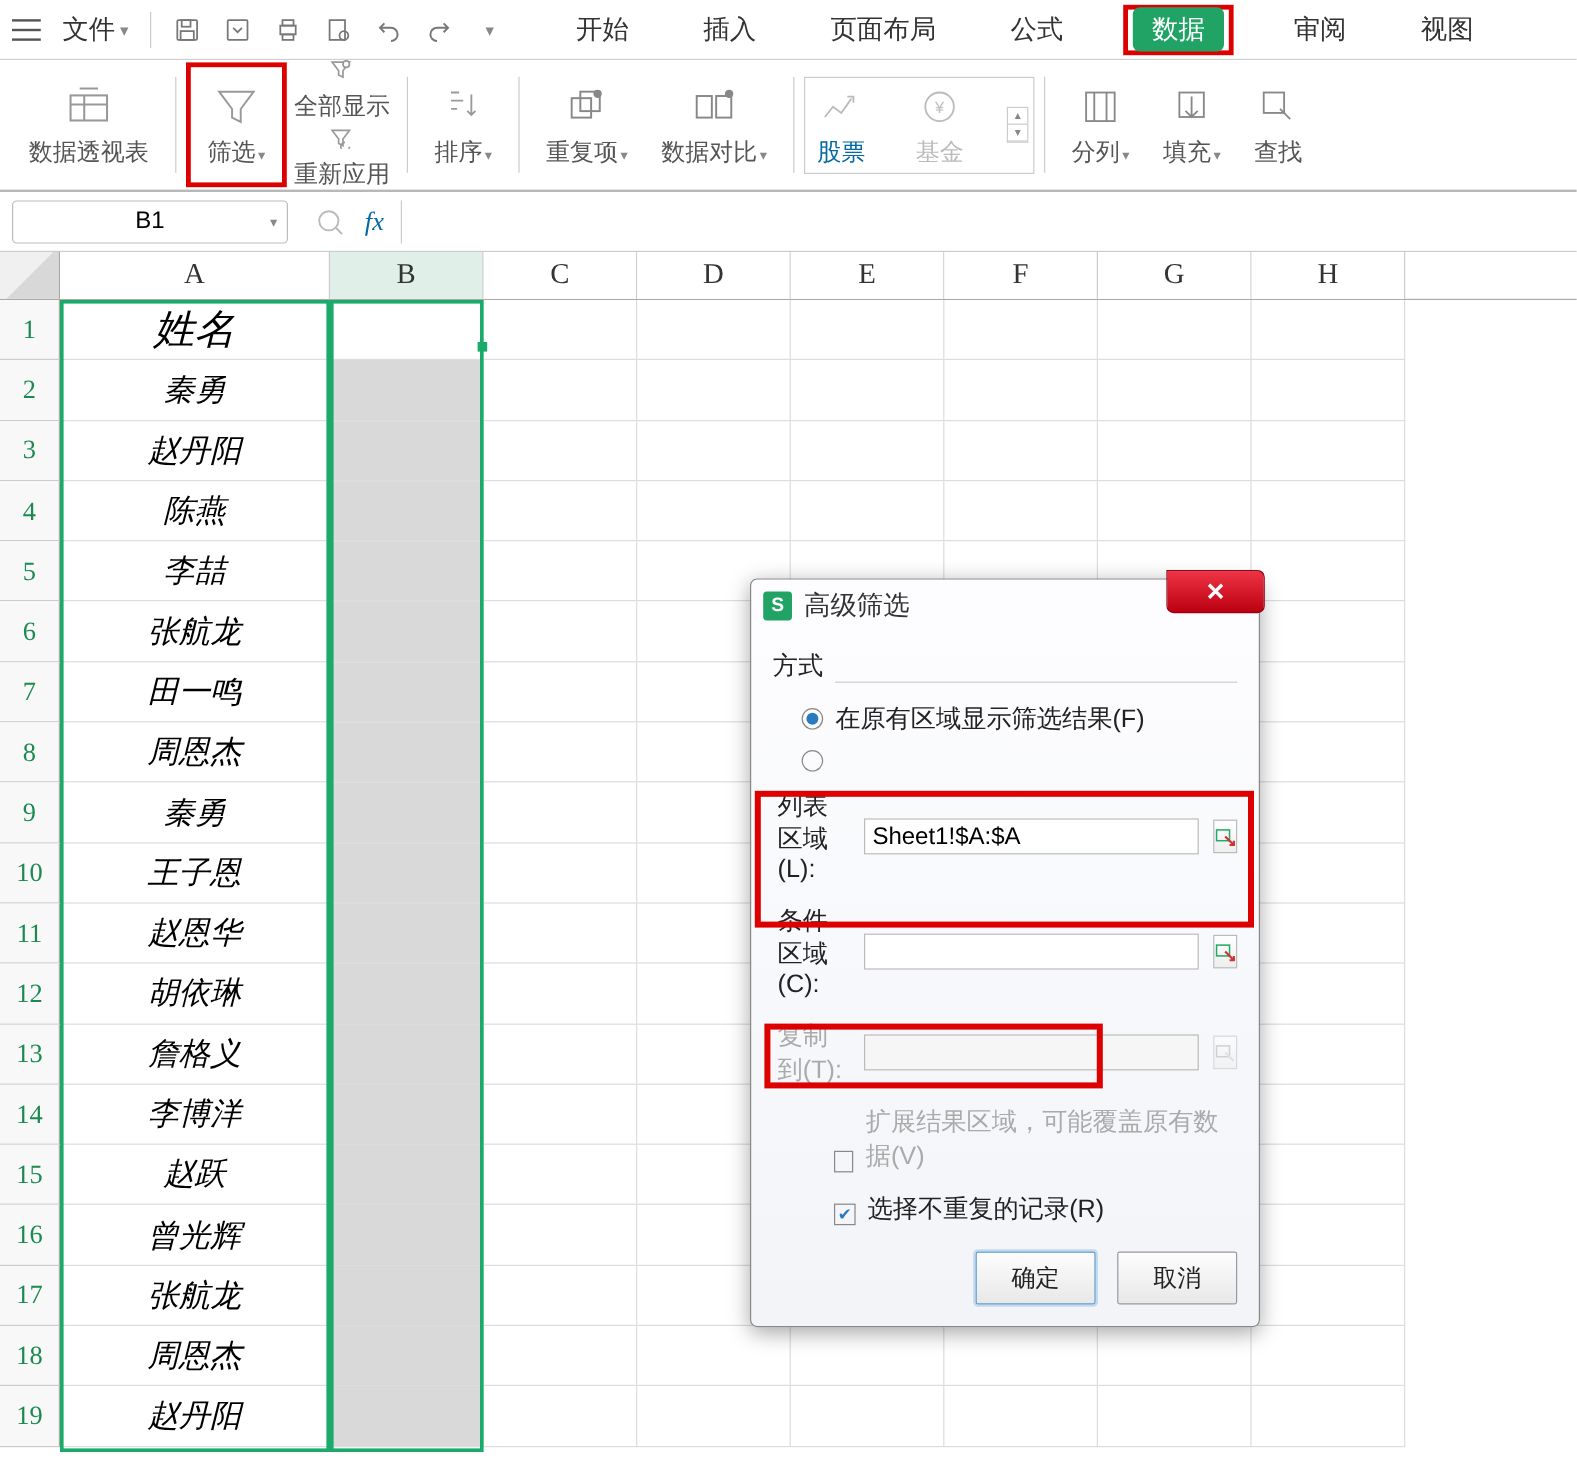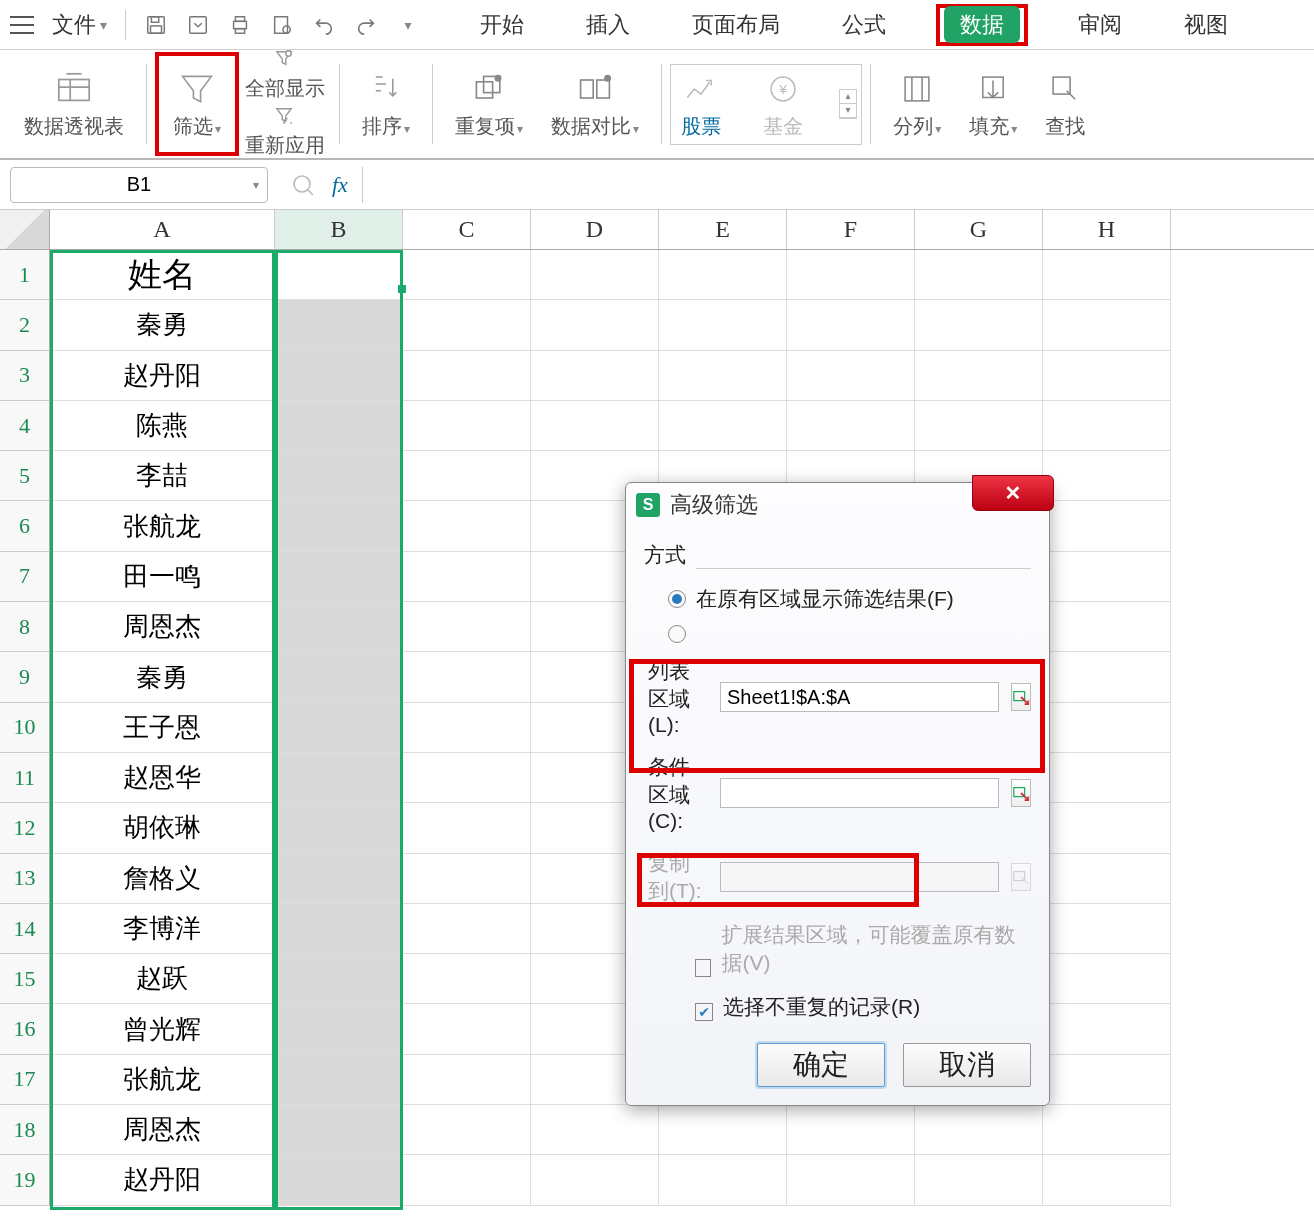--- a/index.html
+++ b/index.html
@@ -28,21 +28,21 @@
   .ribbon-col-item { display:flex; align-items:center; gap:6px; white-space:nowrap;flex-direction:column;}
   .ribbon-col-item .sico { width:20px; height:20px; }
   .filter-highlight { border:4px solid #d00; height:104px;}
   .drop-caret { font-size:12px; color:#888; margin-left:2px;}
   .spinner { display:flex; flex-direction:column; border:1px solid #ccc; width:18px;}
   .spinner div { height:14px; text-align:center; font-size:10px; color:#888; border-bottom:1px solid #ccc;}
   .stock-fund-box { border:1px solid #ccc; display:flex; align-items:center; padding:4px;}
 
   
   .formula-row { height:50px; display:flex; align-items:center; padding:8px 10px; gap:20px; border-bottom:1px solid #ccc;}
-  .namebox { width:258px; height:36px; border:1px solid #bbb; border-radius:4px; display:flex; align-items:center; justify-content:center; font-size:20px; font-family:monospace; position:relative;}
+  .namebox { width:230px; height:36px; border:1px solid #bbb; border-radius:4px; display:flex; align-items:center; justify-content:center; font-size:20px; font-family:monospace; position:relative;}
   .namebox .caret { position:absolute; right:8px; font-size:12px; color:#888;}
   .fx-area { display:flex; align-items:center; gap:14px; flex:1;}
   .fx-icon { width:30px; height:30px; display:flex; align-items:center; justify-content:center; color:#888;}
   .fx-label { font-style:italic; font-size:22px; color:#0369a1; font-family:serif;}
   .fx-input { flex:1; height:36px; border:1px solid #ccc; border-top:none; border-bottom:none; border-right:none;}
 
   
   .grid-area { position:relative; }
   .col-headers { display:flex; height:40px; border-bottom:1px solid #aaa;}
   .corner-cell { width:50px; border-right:1px solid #aaa; background:#f0f0f0;
@@ -51,21 +51,21 @@
   .col-header { border-right:1px solid #ccc; text-align:center; font-size:24px; font-family:"Times New Roman", serif; color:#333; display:flex; align-items:center; justify-content:center; background:#fff;}
   .col-header.sel { background:#e0f0e8;}
   .col-A { width:225px;}
   .col-B { width:128px;}
   .col-other { width:128px;}
 
   .grid-body { position:relative;}
   .row { display:flex; height:50.3px;}
   .row-header { width:50px; border-right:1px solid #aaa; border-bottom:1px solid #ccc; text-align:center; font-size:22px; font-family:"Times New Roman",serif; color:#1b8a50; display:flex; align-items:center; justify-content:center; background:#f8f8f8;}
   .cell { border-right:1px solid #ddd; border-bottom:1px solid #ddd; font-size:26px; font-family:"SimSun","Songti SC",serif; display:flex; align-items:center; justify-content:center;}
-  .cell.A { width:225px;}
+  .cell.A { width:225px;font-style:italic;}
   .cell.B { width:128px; background:#d9d9d9;}
   .cell.B.r1 { background:#fff;}
   .cell.oth { width:128px;}
   .hdr-cell { font-size:34px; font-weight:500;}
 
   
   .colA-border { position:absolute; left:50px; top:0; width:225px; height:960px; border:3px solid #1aaa6a; pointer-events:none;}
   
   .colB-border { position:absolute; left:275px; top:0; width:128px; height:960px; border:3px solid #1aaa6a; pointer-events:none;}
   .colB-handle { position:absolute; left:398px; top:35px; width:8px; height:8px; background:#1aaa6a;}
@@ -88,21 +88,21 @@
   .range-row { display:flex; align-items:center; gap:12px; padding:8px 0 8px 4px;}
   .range-row label { width:130px;}
   .range-input { flex:1; height:30px; border:1px solid #bbb; padding:2px 6px; font-size:20px; font-family:"Arial";}
   .range-btn { width:30px; height:28px; border:1px solid #bbb; background:linear-gradient(#fff,#eee); display:flex; align-items:center; justify-content:center;}
   .range-btn svg { width:18px; height:18px;}
   .disabled { color:#aaa !important;}
   .disabled .range-input { color:#aaa; background:#f6f6f6;}
   .chk-row { display:flex; align-items:flex-end; gap:10px; padding:8px 0 8px 4px;margin-left:47px;}
   .chk { width:18px; height:18px; border:1px solid #888; display:flex; align-items:center; justify-content:center; font-size:14px; color:#2a7ac0;}
   .dlg-buttons { display:flex; justify-content:flex-end; gap:18px; padding-top:14px;}
-  .dlg-btn { width:128px; height:44px; border:1px solid #999; background:linear-gradient(#fdfdfd,#e8e8e8); font-size:28px; display:flex; align-items:center; justify-content:center; border-radius:2px;}
+  .dlg-btn { width:100px; height:44px; border:1px solid #999; background:linear-gradient(#fdfdfd,#e8e8e8); font-size:20px; display:flex; align-items:center; justify-content:center; border-radius:2px;}
   .dlg-btn.primary { border:1px solid #5a9bd4; box-shadow:0 0 0 2px rgba(90,155,212,.3);}
 
   .red-box { position:absolute; border:5px solid #d00; pointer-events:none;}
 
 </style>
 </head>
 <body>
 
 <div class="menubar">
   <div class="hamburger">

